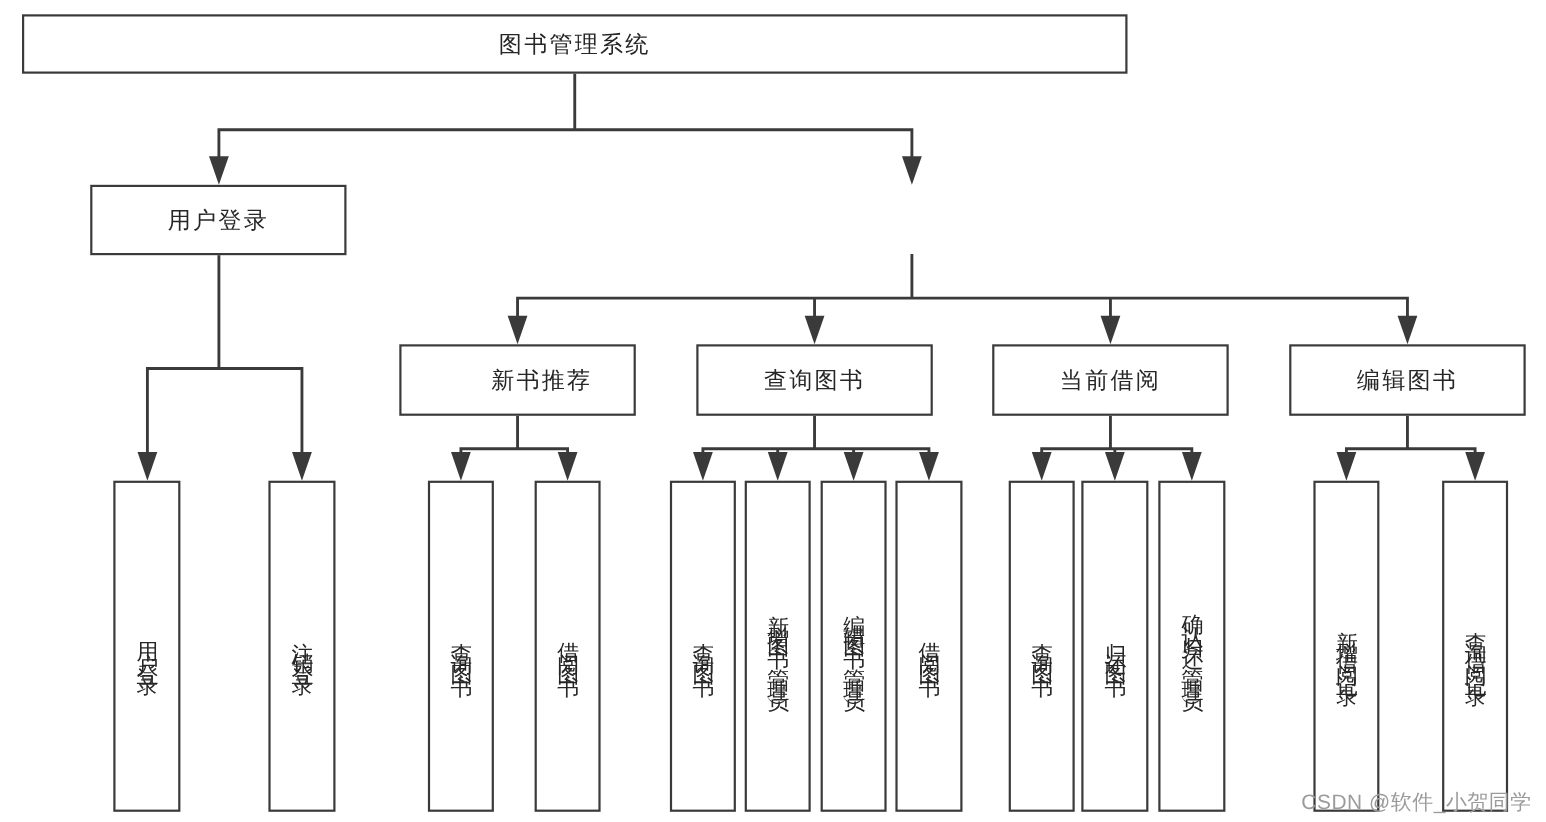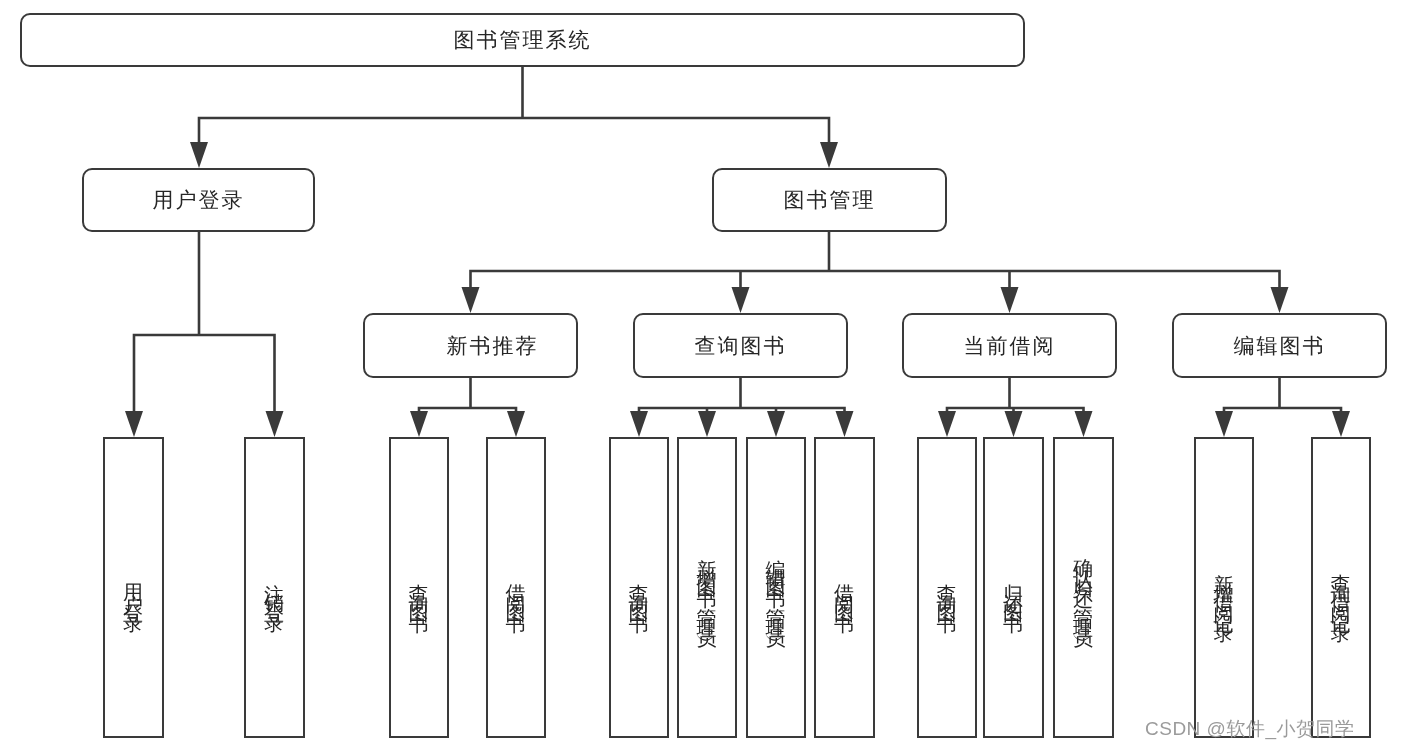--- a/index.html
+++ b/index.html
@@ -8,21 +8,21 @@
     font-family: "Liberation Sans", "DejaVu Sans", sans-serif;
   }
   .canvas { position: absolute; inset: 0; }
   svg.connectors { position: absolute; left: 0; top: 0; z-index: 1; }
   .node {
     position: absolute; box-sizing: border-box;
     border: 2.5px solid #3a3a3a; background: #ffffff;
     display: flex; align-items: center; justify-content: center;
     color: #262626; z-index: 2;
   }
-  .hbox { font-size: 21px; letter-spacing: 2px; border-radius: 10px; }
+  .hbox { font-size: 21px; letter-spacing: 2px; }
   .vbox .vtext {
     writing-mode: vertical-lr; text-orientation: mixed;
     font-size: 20px; line-height: 1; letter-spacing: 10px; color: #262626;
   }
   .root-box   { left: 20px;  top: 13px;  width: 1005px; height: 54px; }
   .lv2-user   { left: 82px;  top: 168px; width: 233px;  height: 64px; }
   .lv2-mgmt   { left: 712px; top: 168px; width: 235px;  height: 64px; }
   .lv3        { top: 313px;  width: 215px; height: 65px; }
   .lv3-new    { left: 363px; padding-left: 44px; }
   .lv3-borrow { left: 633px; }
@@ -36,21 +36,21 @@
   .leaf-bb-query  { left: 609px; }
   .leaf-bb-add    { left: 677px; }
   .leaf-bb-edit   { left: 746px; }
   .leaf-bb-borrow { left: 814px; width: 61px; }
   .leaf-cb-query  { left: 917px; }
   .leaf-cb-return { left: 983px;  width: 61px; }
   .leaf-cb-confirm{ left: 1053px; width: 61px; }
   .leaf-br-add    { left: 1194px; }
   .leaf-br-query  { left: 1311px; }
   .watermark {
-    position: absolute; left: 1145px; top: 716px; z-index: 5;
+    position: absolute; left: 1183px; top: 716px; z-index: 5;
     font-size: 19px; color: #9b9b9b; white-space: nowrap; letter-spacing: 0.5px;
   }
   .stroke { stroke: #3a3a3a; stroke-width: 2.6; fill: none; }
   .arrow  { fill: #3a3a3a; stroke: none; }
 </style>
 </head>
 <body>
 
 <div class="canvas">
 
@@ -96,23 +96,20 @@
       <polygon class="arrow" points="1332,411 1350,411 1341,437"></polygon>
     </g>
   </svg>
 
   <div class="node hbox root-box">
     <span>图书管理系统</span>
   </div>
 
   <div class="node hbox lv2-user">
     <span>用户登录</span>
-  </div>
-  <div class="node hbox lv2-mgmt">
-    <span>图书管理</span>
   </div>
 
   <div class="node hbox lv3 lv3-new">
     <span>新书推荐</span>
   </div>
   <div class="node hbox lv3 lv3-borrow">
     <span>查询图书</span>
   </div>
   <div class="node hbox lv3 lv3-cur">
     <span>当前借阅</span>

